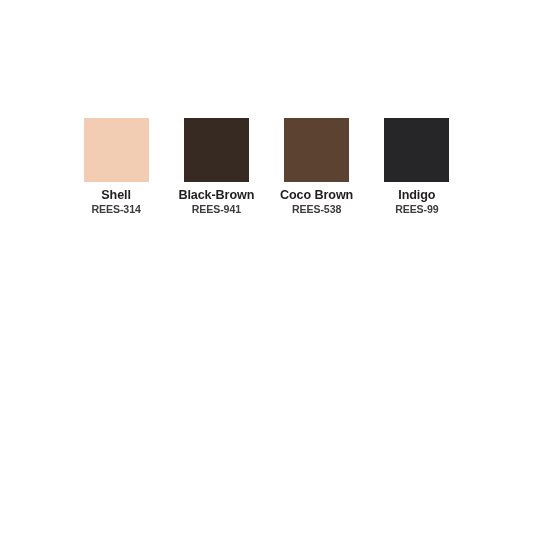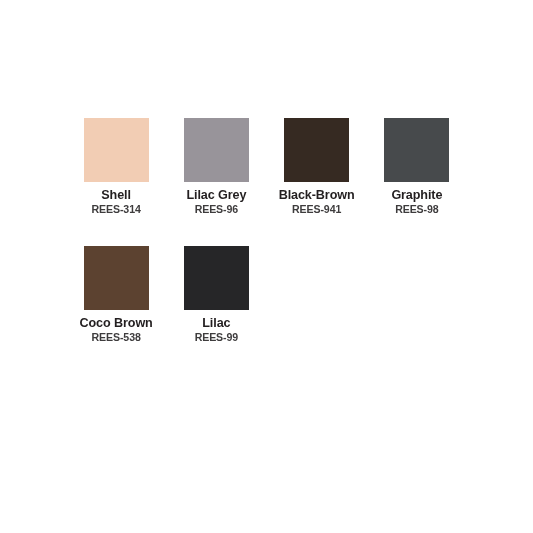--- a/index.html
+++ b/index.html
@@ -73,38 +73,28 @@
 <body>
 
 <div id="palette-board">
   <div id="swatch-grid">
       <div class="swatch-cell">
         <div class="swatch-chip" style="background-color: rgb(242, 205, 180);"></div>
         <div class="swatch-name">Shell</div>
         <div class="swatch-code">REES-314</div>
       </div>
       <div class="swatch-cell">
-        <div class="swatch-chip" style="background-color: rgb(152, 148, 154);"></div>
-        <div class="swatch-name">Lilac Grey</div>
-        <div class="swatch-code">REES-96</div>
-      </div>
-      <div class="swatch-cell">
         <div class="swatch-chip" style="background-color: rgb(54, 42, 34);"></div>
         <div class="swatch-name">Black-Brown</div>
         <div class="swatch-code">REES-941</div>
-      </div>
-      <div class="swatch-cell">
-        <div class="swatch-chip" style="background-color: rgb(71, 74, 76);"></div>
-        <div class="swatch-name">Graphite</div>
-        <div class="swatch-code">REES-98</div>
       </div>
       <div class="swatch-cell">
         <div class="swatch-chip" style="background-color: rgb(92, 66, 48);"></div>
         <div class="swatch-name">Coco Brown</div>
         <div class="swatch-code">REES-538</div>
       </div>
       <div class="swatch-cell">
         <div class="swatch-chip" style="background-color: rgb(38, 38, 40);"></div>
-        <div class="swatch-name">Lilac</div>
+        <div class="swatch-name">Indigo</div>
         <div class="swatch-code">REES-99</div>
       </div>
     </div>
 </div>
 
 </body></html>

